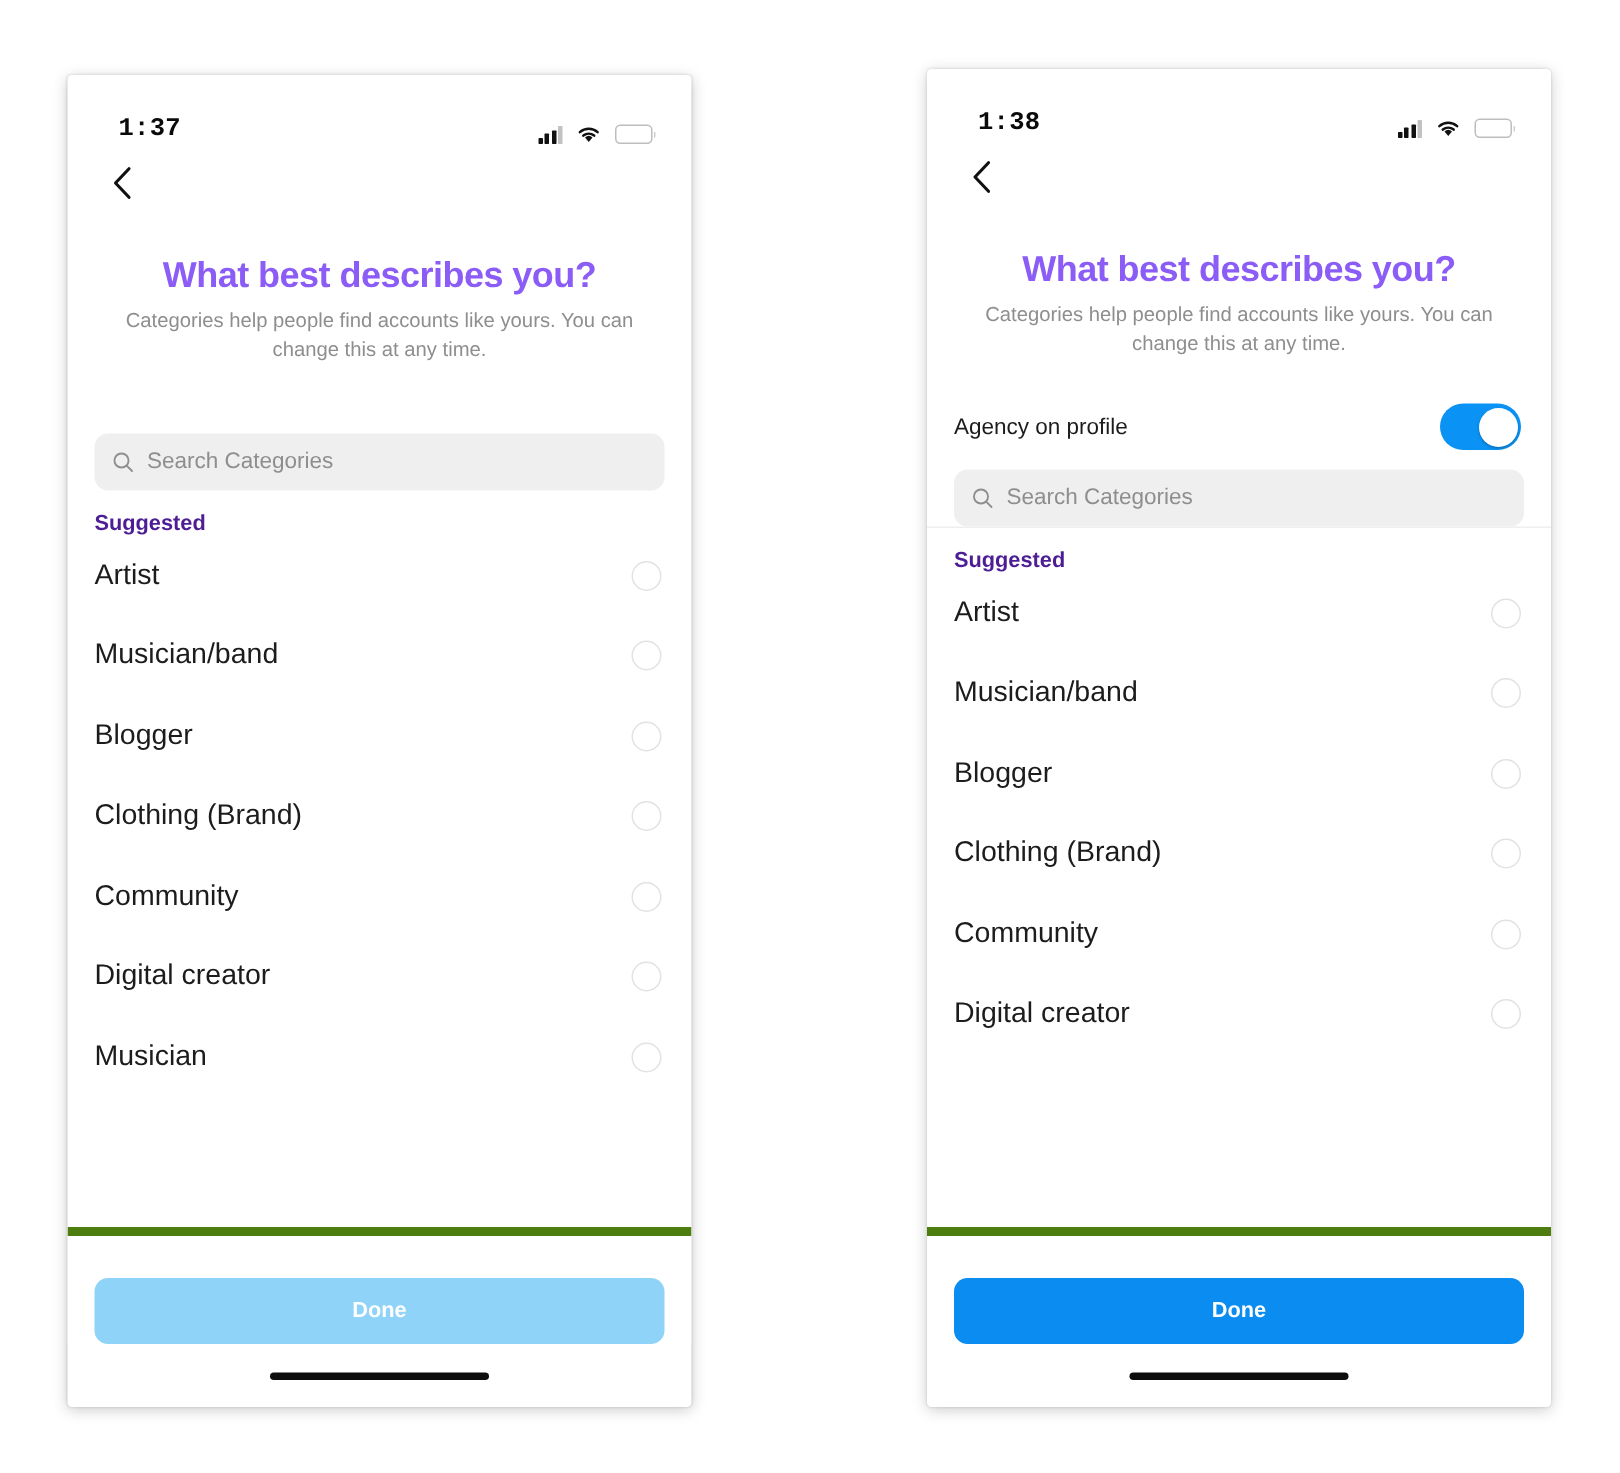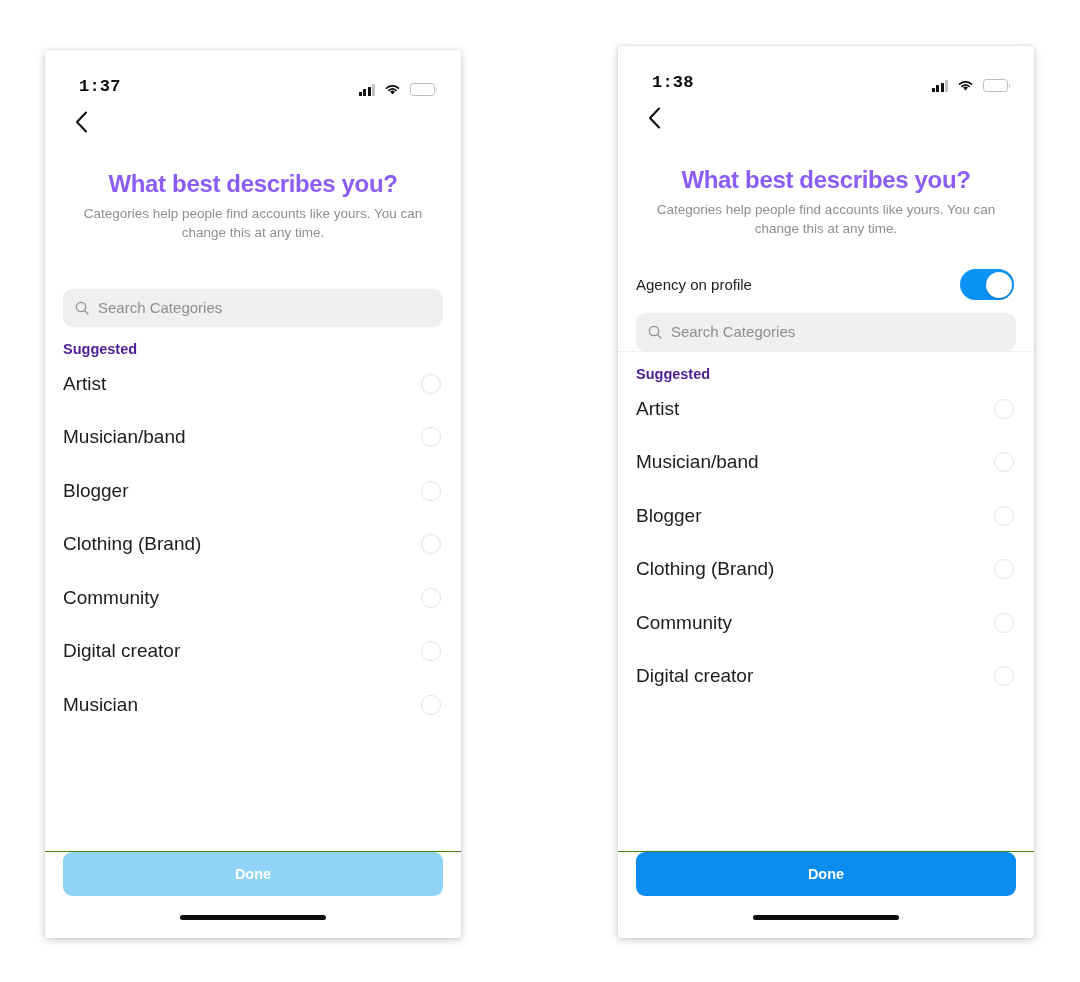--- a/index.html
+++ b/index.html
@@ -218,23 +218,23 @@
     width: 20px; height: 20px;
     border-radius: 50%;
     border: 1.4px solid #e2e2e2;
     flex: 0 0 auto;
     cursor: pointer;
   }
 
   
   .footer {
     flex: 0 0 auto;
-    border-top: 1px solid #4d7c0f;
-    background: #ffffff;
-    padding: 0 18px 0 18px;
+    border-top: 6px solid #4d7c0f;
+    background: #ffffff;
+    padding: 28px 18px 0 18px;
   }
   .done-btn {
     height: 44px;
     border-radius: 9px;
     display: flex;
     align-items: center;
     justify-content: center;
     font-size: 14.5px;
     font-weight: bold;
     color: #ffffff;

